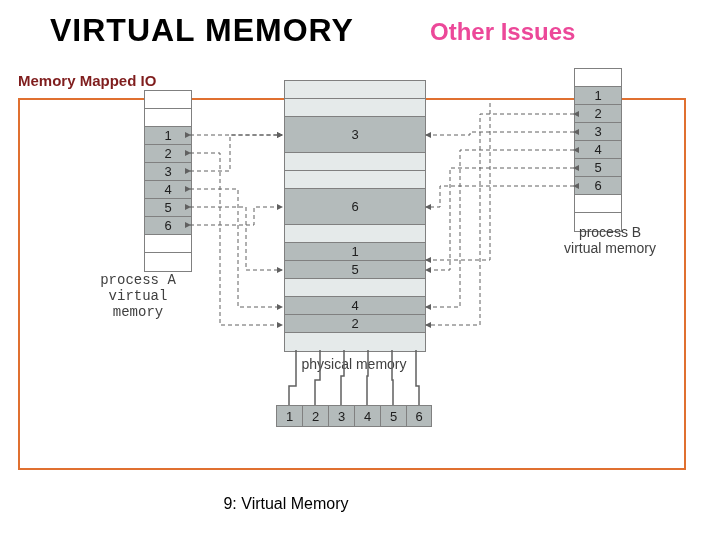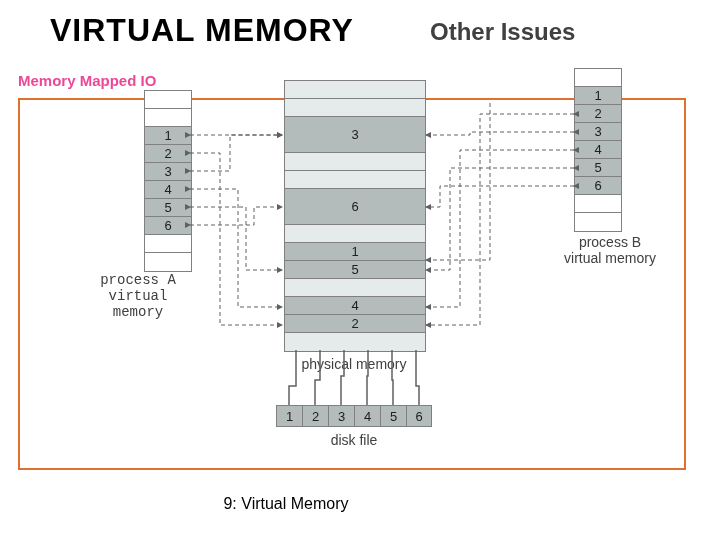--- a/index.html
+++ b/index.html
@@ -20,30 +20,30 @@
     font-weight: bold;
     color: #000;
     letter-spacing: 1px;
   }
   .title-sub {
     position: absolute;
     top: 18px;
     left: 430px;
     font-size: 24px;
     font-weight: bold;
-    color: #404040;
+    color: #ec4899;
     text-align: center;
   }
   .section-label {
     position: absolute;
     top: 72px;
     left: 18px;
     font-size: 15px;
     font-weight: bold;
-    color: #ec4899;
+    color: #7f1d1d;
   }
   .frame {
     position: absolute;
     top: 98px;
     left: 18px;
     width: 668px;
     height: 372px;
     border: 2px solid #e07030;
     box-sizing: border-box;
   }
@@ -159,35 +159,32 @@
       <div class="memrow white"></div>
       <div class="memrow dark">1</div>
       <div class="memrow dark">2</div>
       <div class="memrow dark">3</div>
       <div class="memrow dark">4</div>
       <div class="memrow dark">5</div>
       <div class="memrow dark">6</div>
       <div class="memrow white"></div>
       <div class="memrow white"></div>
     </div>
-    <div class="caption" style="left:530px; top:134px; width:120px;">
+    <div class="caption" style="left:530px; top:124px; width:120px;">
       <span>process B</span><br>
       <span>virtual memory</span>
     </div>
 
     <div class="disk" style="left:256px; top:305px;">
       <div class="diskcell">1</div>
       <div class="diskcell">2</div>
       <div class="diskcell">3</div>
       <div class="diskcell">4</div>
       <div class="diskcell">5</div>
       <div class="diskcell">6</div>
-    </div>
-    <div class="caption" style="left:256px; top:332px; width:156px;">
-      <span>disk file</span>
     </div>
 
     <svg class="lines" viewBox="0 0 664 368" preserveAspectRatio="none">
       <defs>
         <marker id="ah" markerWidth="6" markerHeight="6" refX="5" refY="3" orient="auto">
           <path d="M0,0 L6,3 L0,6 Z" fill="#606060"></path>
         </marker>
       </defs>
       <g stroke="#606060" stroke-width="1" fill="none" stroke-dasharray="4 3">
 

